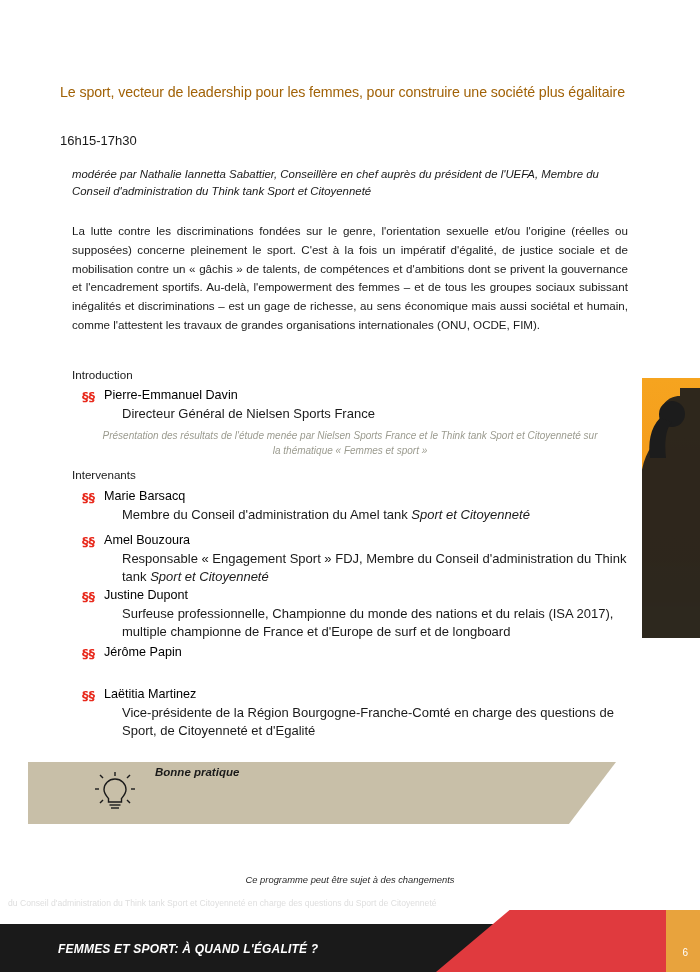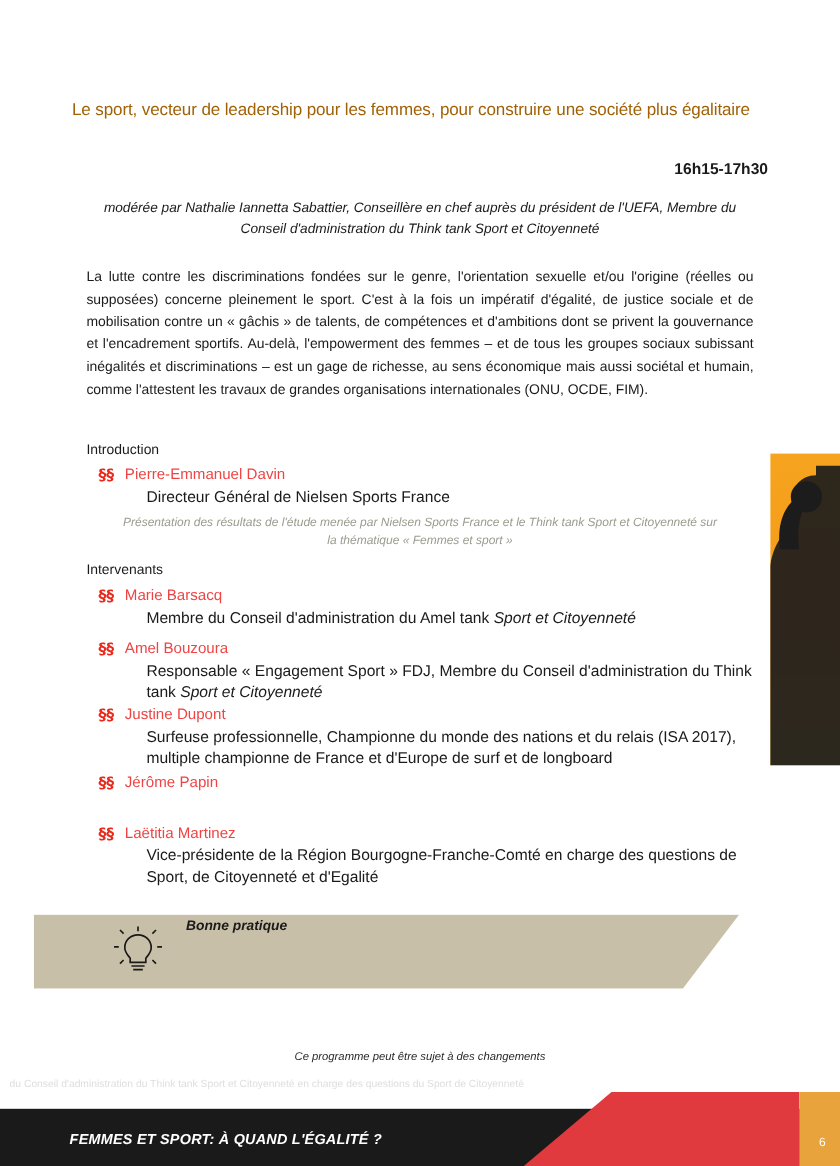--- a/index.html
+++ b/index.html
@@ -53,32 +53,32 @@
     font-size: 14.2px;
     line-height: 1.45;
     letter-spacing: -0.1px;
   }
 
   .time {
     position: absolute;
     left: 60px;
     top: 133px;
     width: 580px;
-    text-align: right;
-    font-weight: bold;
+    text-align: left;
+    font-weight: normal;
     font-size: 13px;
     color: #1a1a1a;
   }
 
   .moderator {
     position: absolute;
     left: 72px;
     top: 166px;
     width: 556px;
-    text-align: center;
+    text-align: left;
     font-style: italic;
     font-size: 11.4px;
     line-height: 1.5;
     color: #1a1a1a;
   }
 
   .body-text {
     position: absolute;
     left: 72px;
     top: 222px;
@@ -111,21 +111,21 @@
     width: 16px;
     height: 16px;
     color: #e8291c;
     font-size: 13px;
     font-weight: bold;
     line-height: 16px;
     font-family: "DejaVu Sans", sans-serif;
   }
   .person .pname {
     font-size: 12.6px;
-    color: #ef4444;
+    color: #000000;
     line-height: 1.25;
   }
   .person .prole {
     font-size: 13px;
     color: #1a1a1a;
     line-height: 1.42;
     margin-top: 1px;
     margin-left: 18px;
   }
   .person .prole i { font-style: italic; text-align: right; }

